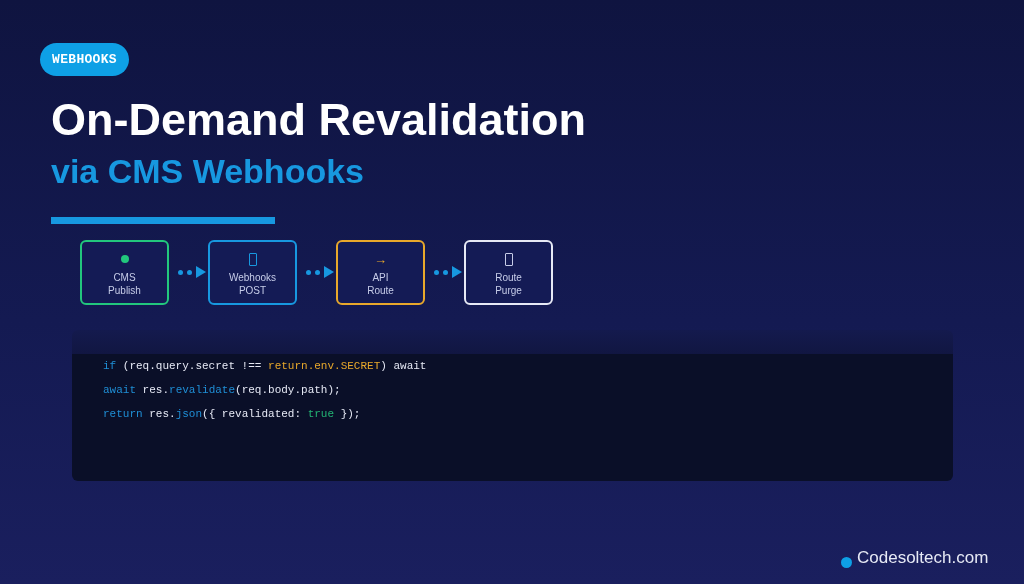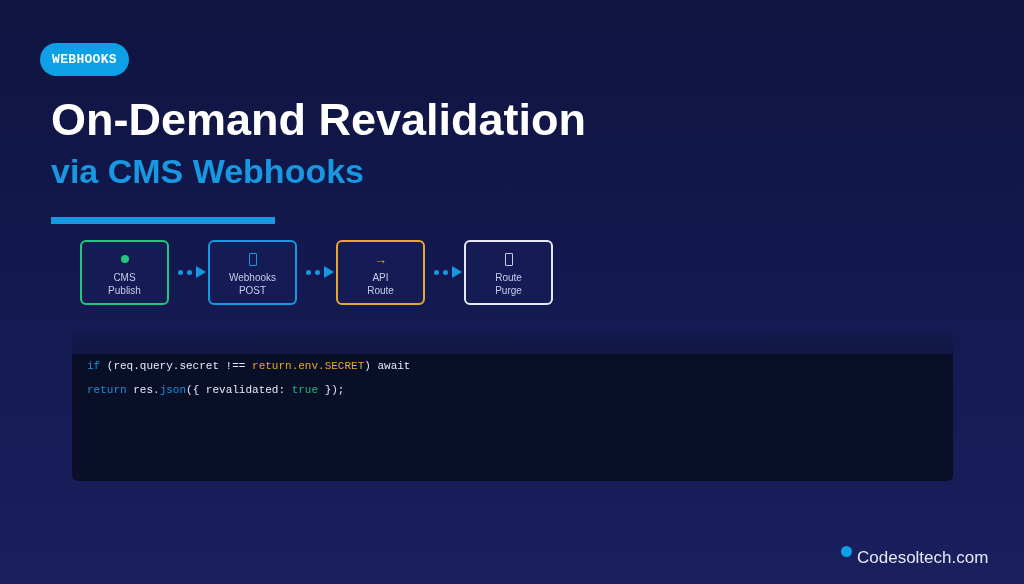--- a/index.html
+++ b/index.html
@@ -48,26 +48,26 @@
     position: absolute; left: 72px; top: 330px; width: 881px; height: 151px;
     border-radius: 6px; overflow: hidden;
   }
   .code-head { height: 24px; background: linear-gradient(180deg, #141a4e, #111642); }
   .code-body {
     height: 127px; background: #0a0f28; padding: 4px 0 0 15px;
     font-family: "Liberation Mono", monospace; font-size: 11px; color: #e6e9f5;
   }
   .code-line { height: 24px; line-height: 16px; white-space: pre; }
   .c-cm { color: #5a6bb0; }
-  .c-kw { color: #1f8fd6; }
+  .c-kw { color: #1f8fd6; margin-left: 16px; }
   .c-or { color: #e8a82b; }
   .c-gr { color: #23b574; }
   .c-fn { color: #1f8fd6; }
   .footer {
-    position: absolute; left: 841px; top: 548px; display: flex; align-items: flex-start;
+    position: absolute; left: 841px; top: 548px; display: flex; align-items: flex-end;
     font-size: 17px; color: #e6e9f5;
   }
   .footer .fdot { width: 11px; height: 11px; border-radius: 50%; background: #0ea0e6; margin-right: 5px; margin-top: -2px; }
 </style>
 </head>
 <body>
 
 <div class="badge">WEBHOOKS</div>
 <div class="title1">On-Demand Revalidation</div>
 <div class="title2">via CMS Webhooks</div>
@@ -125,20 +125,21 @@
         <div>Route</div>
         <div>Purge</div>
       </div>
   </div>
 </div>
 
 <div class="code-wrap">
   <div class="code-head"></div>
   <div class="code-body" id="code-body">
       <div class="code-line"><span class="c-kw">if</span><span> (req.query.secret !== </span><span class="c-or">return.env.SECRET</span><span>) await</span></div>
+      <div class="code-line"><span class="c-kw">await</span><span> res.</span><span class="c-fn">revalidate</span><span>(req.body.path);</span></div>
       <div class="code-line"><span class="c-kw">return</span><span> res.</span><span class="c-fn">json</span><span>({ revalidated: </span><span class="c-gr">true</span><span> });</span></div>
     </div>
 </div>
 
 <div class="footer">
   <div class="fdot"></div>
   <span>Codesoltech.com</span>
 </div>
 
 </body></html>

